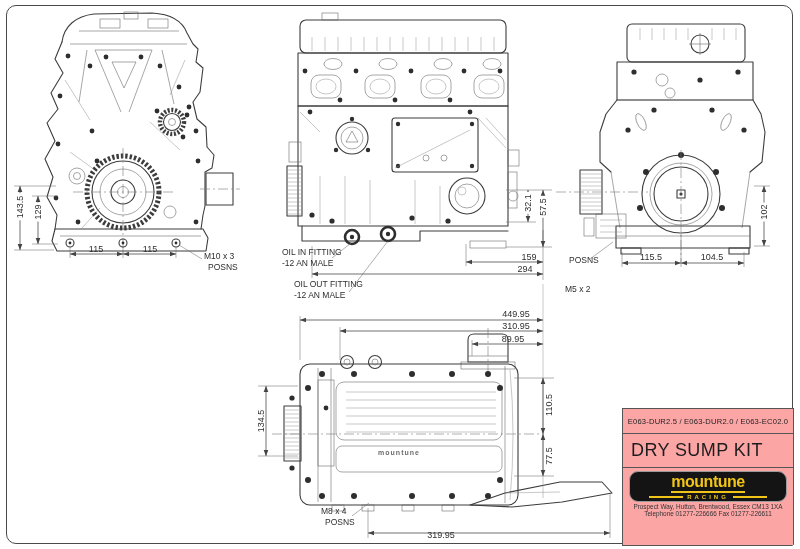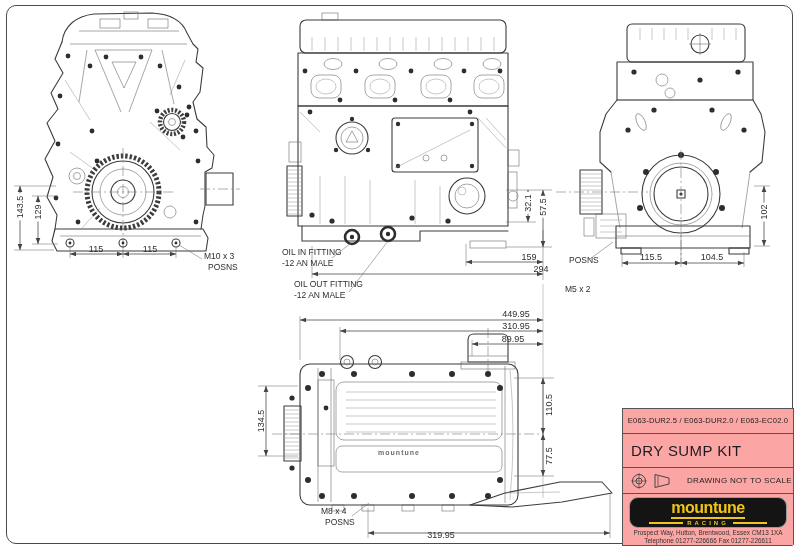--- a/index.html
+++ b/index.html
@@ -22,21 +22,21 @@
   .v{transform:translate(-50%,-50%) rotate(-90deg);}
   .bgw{background:#fff;padding:0 2px;}
   .note{position:absolute;font-size:8.5px;color:#2e2e2e;white-space:nowrap;line-height:1;}
   .cast{position:absolute;font-size:7px;font-weight:bold;letter-spacing:1px;color:#6a6a6a;
         transform:translate(-50%,-50%) scaleY(.9);}
   
   #tblock{position:absolute;left:622px;top:408px;width:170px;height:136px;
           border:1.2px solid #555;display:flex;flex-direction:column;background:#fca5a5;}
   .tb-row{border-bottom:1.2px solid #555;display:flex;align-items:center;}
   .tb-part{height:24px;justify-content:center;font-size:7.6px;letter-spacing:.2px;color:#222;}
-  .tb-title{height:33px;padding-left:8px;font-size:15px;letter-spacing:.4px;color:#1d1d1d;}
+  .tb-title{height:33px;padding-left:8px;font-size:18px;letter-spacing:.4px;color:#1d1d1d;}
   .tb-scale{height:26px;padding-left:6px;font-size:8px;color:#222;letter-spacing:.3px;}
   .tb-scale .lbl{margin-left:14px;}
   .tb-logo-row{flex:1;border-bottom:none;flex-direction:column;justify-content:flex-start;}
   #mlogo{margin-top:3px;width:156px;height:29px;background:#141414;border-radius:9px;
          border:1px solid #9a9a9a;display:flex;flex-direction:column;align-items:center;
          justify-content:center;}
   #mlogo .word{color:#f0c419;font-weight:bold;font-size:16px;line-height:1;letter-spacing:-.5px;
          border-bottom:2px solid #f0c419;padding-bottom:1px;}
   #mlogo .subrow{display:flex;align-items:center;gap:4px;margin-top:1px;}
   #mlogo .bar{width:34px;height:2px;background:#f0c419;}
@@ -321,21 +321,21 @@
   <span class="dim" style="left:96px;top:249px;">115</span>
   <span class="dim" style="left:150px;top:249px;">115</span>
   <span class="note" style="left:204px;top:252px;">M10 x 3</span>
   <span class="note" style="left:208px;top:263px;">POSNS</span>
 
   <span class="note" style="left:282px;top:248px;">OIL IN FITTING</span>
   <span class="note" style="left:282px;top:259px;">-12 AN MALE</span>
   <span class="note" style="left:294px;top:280px;">OIL OUT FITTING</span>
   <span class="note" style="left:294px;top:291px;">-12 AN MALE</span>
   <span class="dim" style="left:529px;top:257px;">159</span>
-  <span class="dim" style="left:525px;top:269px;margin-left:16px;">294</span>
+  <span class="dim" style="left:525px;top:269px;">294</span>
   <span class="dim v bgw" style="left:528px;top:203px;">32.1</span>
   <span class="dim v bgw" style="left:543px;top:207px;">57.5</span>
 
   <span class="note" style="left:565px;top:245px;margin-top:40px;">M5 x 2</span>
   <span class="note" style="left:569px;top:256px;">POSNS</span>
   <span class="dim" style="left:651px;top:257px;">115.5</span>
   <span class="dim" style="left:712px;top:257px;">104.5</span>
   <span class="dim v bgw" style="left:764px;top:212px;">102</span>
 
   <span class="dim" style="left:516px;top:314px;">449.95</span>
@@ -345,30 +345,20 @@
   <span class="dim v bgw" style="left:549px;top:405px;">110.5</span>
   <span class="dim v bgw" style="left:549px;top:456px;">77.5</span>
   <span class="note" style="left:321px;top:507px;">M8 x 4</span>
   <span class="note" style="left:325px;top:518px;">POSNS</span>
   <span class="dim" style="left:441px;top:527px;margin-top:8px;">319.95</span>
   <span class="cast" style="left:399px;top:453px;">mountune</span>
 
   <div id="tblock">
     <div class="tb-row tb-part">E063-DUR2.5 / E063-DUR2.0 / E063-EC02.0</div>
     <div class="tb-row tb-title">DRY SUMP KIT</div>
-    <div class="tb-row tb-scale">
-      <svg width="44" height="18" viewBox="0 0 44 18">
-        <circle cx="10" cy="9" r="6.5" fill="none" stroke="#444" stroke-width="1"></circle>
-        <circle cx="10" cy="9" r="3" fill="none" stroke="#444" stroke-width="1"></circle>
-        <path d="M10,1 V17 M2,9 H18" stroke="#444" stroke-width=".6" fill="none"></path>
-        <path d="M26,2.5 L40,6 L40,12 L26,15.5 Z" fill="none" stroke="#444" stroke-width="1"></path>
-        <path d="M29,4 V14" stroke="#444" stroke-width=".7"></path>
-      </svg>
-      <span class="lbl">DRAWING NOT TO SCALE</span>
-    </div>
     <div class="tb-row tb-logo-row">
       <div id="mlogo">
         <span class="word">mountune</span>
         <span class="subrow">
           <span class="bar"></span>
           <span class="sub">RACING</span>
           <span class="bar"></span>
         </span>
       </div>
       <div class="addr">Prospect Way, Hutton, Brentwood, Essex CM13 1XA</div>

